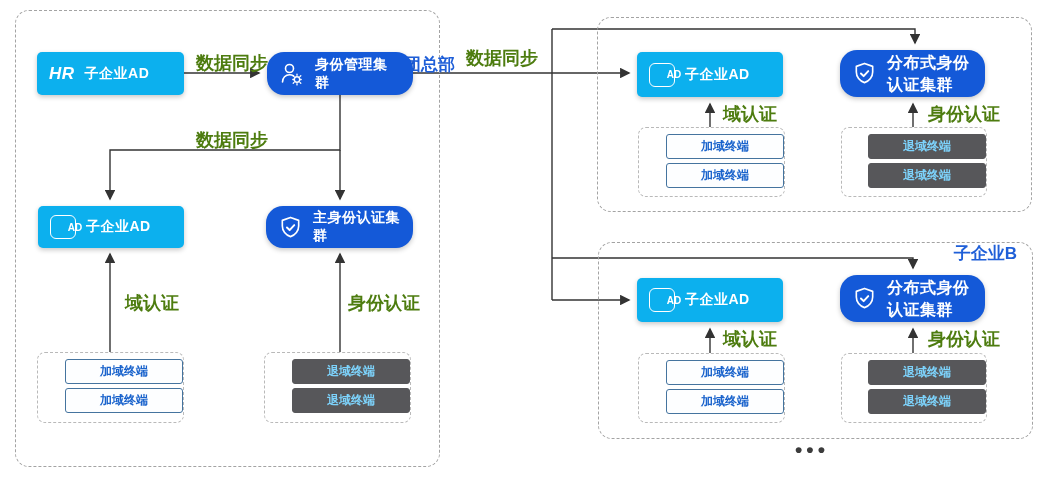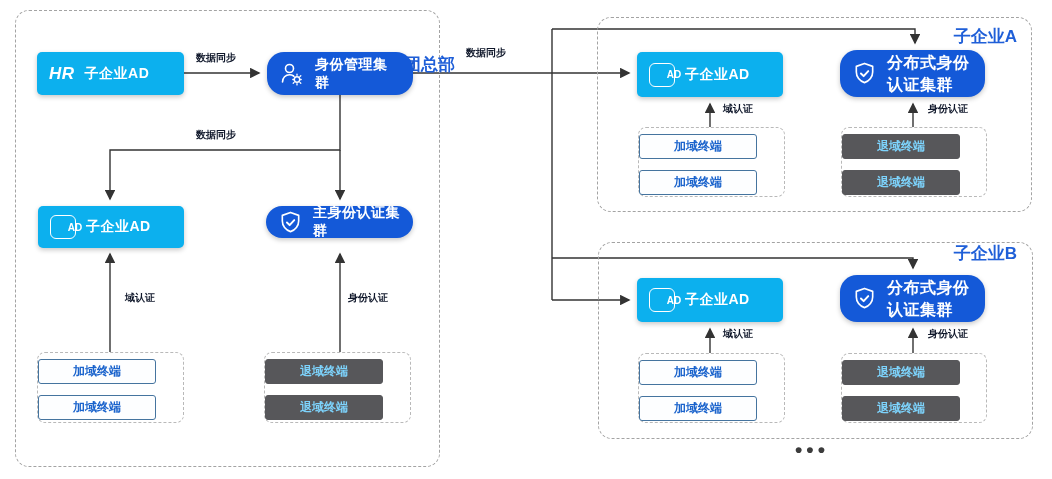--- a/index.html
+++ b/index.html
@@ -21,47 +21,47 @@
   
   .node{position:absolute;display:flex;align-items:center;padding:0 12px;border-radius:5px;
         color:#fff;font-weight:bold;box-shadow:0 2px 5px rgba(0,0,0,.22);box-sizing:border-box;}
   .node .label{font-size:14px;letter-spacing:.5px;}
   .node .label.two-line{font-size:16px;line-height:1.35;width:96px;letter-spacing:.5px;}
   .cyan{background:#0cb0ee;}
   .blue{background:#1459d8;border-radius:17px;}
   #node-hr{left:37px;top:52px;width:147px;height:43px;}
   #node-idm{left:267px;top:52px;width:146px;height:43px;}
   #node-hqad{left:38px;top:206px;width:146px;height:42px;}
-  #node-mauth{left:266px;top:206px;width:147px;height:32px;}
+  #node-mauth{left:266px;top:206px;width:147px;height:42px;}
   #node-a-ad{left:637px;top:52px;width:146px;height:45px;}
   #node-a-auth{left:840px;top:50px;width:145px;height:47px;}
   #node-b-ad{left:637px;top:278px;width:146px;height:44px;}
   #node-b-auth{left:840px;top:275px;width:145px;height:47px;}
 
   .node-icon{flex:0 0 auto;margin-right:10px;display:flex;align-items:center;justify-content:center;}
   .hr-logo{font-style:italic;font-weight:bold;font-size:17px;color:#fff;letter-spacing:.5px;}
   .ad-badge{width:25px;height:24px;border:1.6px solid #fff;border-radius:6px;display:flex;
             align-items:center;justify-content:center;font-size:10px;font-weight:bold;color:#fff;box-sizing:border-box;padding-left:24px;}
 
   
   .tgroup{position:absolute;border:1px dashed #b9b9b9;border-radius:8px;display:flex;flex-direction:column;
-          align-items:flex-start;gap:11px;padding-top:6px;box-sizing:border-box;}
+          align-items:flex-end;gap:4px;padding-top:6px;box-sizing:border-box;}
   #grp-hq-join{left:37px;top:352px;width:147px;height:71px;}
   #grp-hq-leave{left:264px;top:352px;width:147px;height:71px;}
   #grp-a-join{left:638px;top:127px;width:147px;height:70px;}
   #grp-a-leave{left:841px;top:127px;width:146px;height:70px;}
   #grp-b-join{left:638px;top:353px;width:147px;height:70px;}
   #grp-b-leave{left:841px;top:353px;width:146px;height:70px;}
   .term{width:118px;height:25px;display:flex;align-items:center;justify-content:center;
         font-size:12px;font-weight:bold;border-radius:3px;box-sizing:border-box;}
   .term.join{background:#fdfeff;border:1px solid #45749f;color:#1a63cc;}
   .term.leave{background:#57575a;color:#7dd3fc;border:1px solid #57575a;}
 
   
-  .edge-label{position:absolute;font-size:10px;font-weight:600;color:#0f172a;white-space:nowrap;}
+  .edge-label{position:absolute;font-size:18px;font-weight:600;color:#4d7c0f;white-space:nowrap;}
   #lbl-sync1{left:196px;top:51px;}
   #lbl-sync2{left:196px;top:128px;}
   #lbl-sync-main{left:466px;top:46px;}
   #lbl-hq-domain{left:125px;top:291px;}
   #lbl-hq-identity{left:348px;top:291px;}
   #lbl-a-domain{left:723px;top:102px;}
   #lbl-a-identity{left:928px;top:102px;}
   #lbl-b-domain{left:723px;top:327px;}
   #lbl-b-identity{left:928px;top:327px;}
 
@@ -96,21 +96,20 @@
       <path d="M710,353 V329" marker-end="url(#arr)"></path>
       <path d="M913,353 V329" marker-end="url(#arr)"></path>
     </g>
   </svg>
 
   <div class="zone" id="zone-hq"></div>
   <div class="zone" id="zone-a"></div>
   <div class="zone" id="zone-b"></div>
 
   <div class="zone-title" id="title-hq">集团总部</div>
-  <div class="zone-title" id="title-a">子企业A</div>
   <div class="zone-title" id="title-b">子企业B</div>
 
   <div class="node cyan" id="node-hr">
     <span class="node-icon">
         <span class="hr-logo">HR</span>
       </span>
     <span class="label">子企业AD</span>
   </div>
 
   <div class="node blue" id="node-idm">

